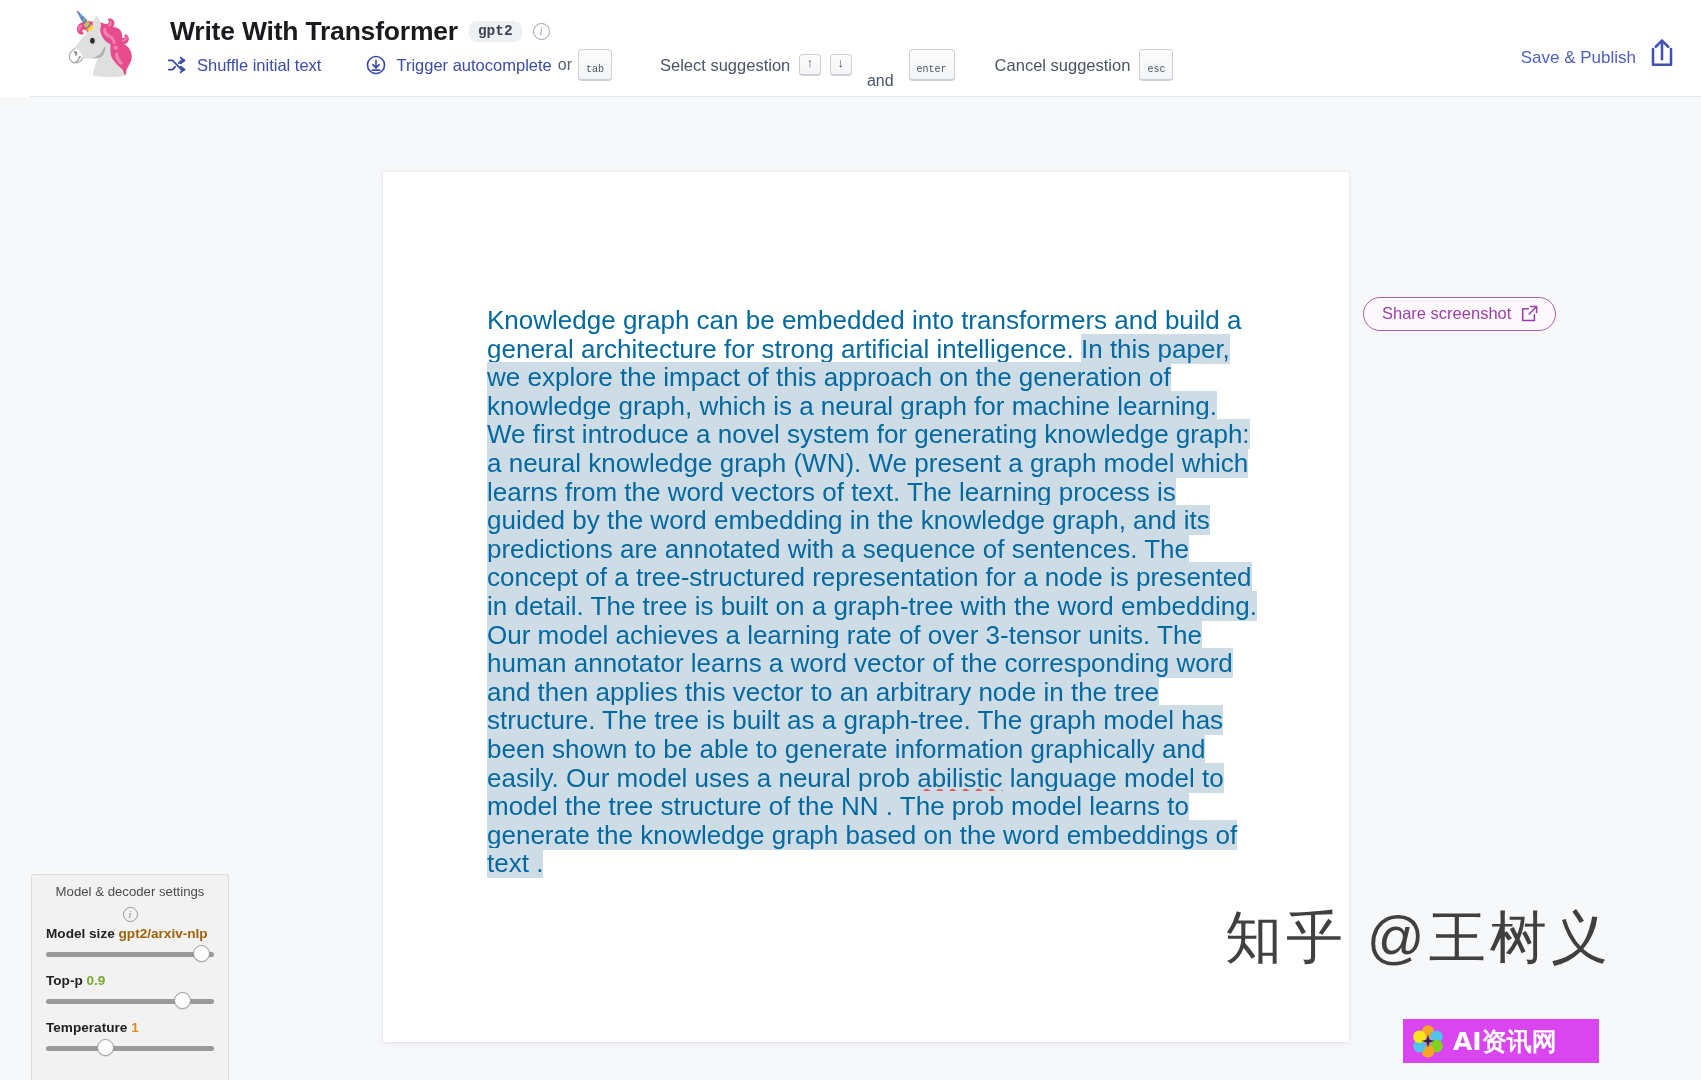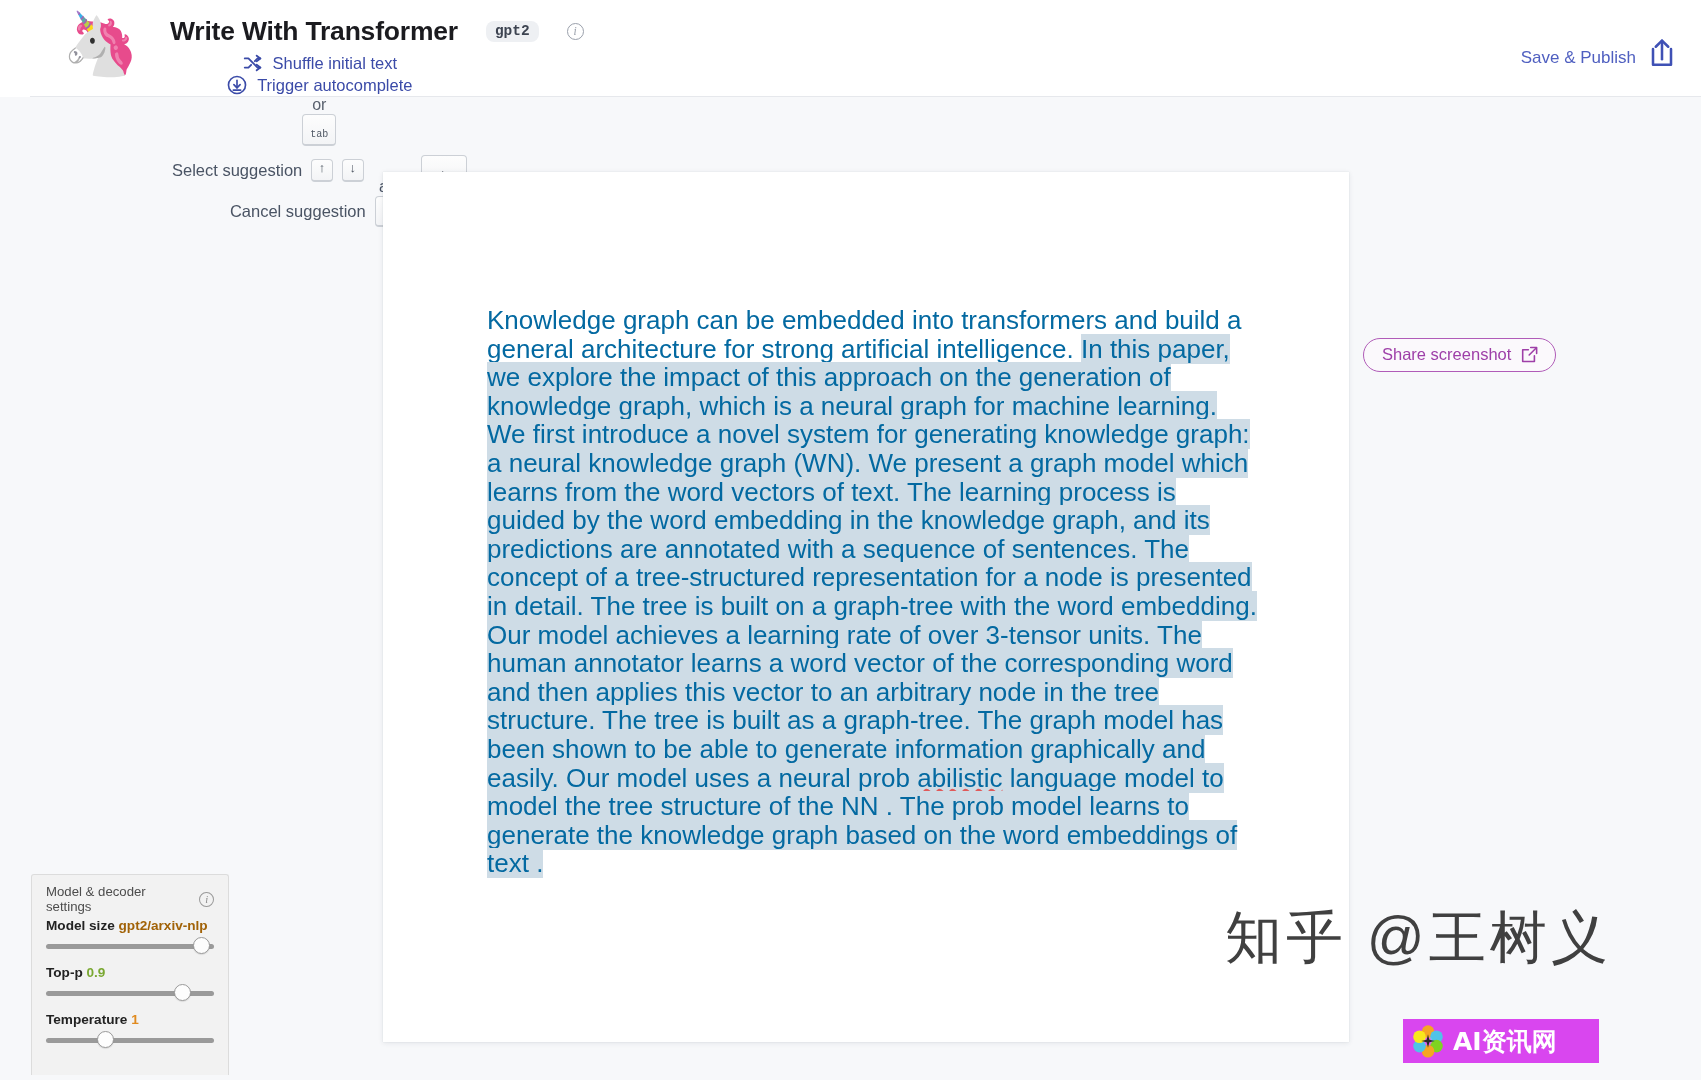--- a/index.html
+++ b/index.html
@@ -43,21 +43,21 @@
     line-height: 72px;
     text-align: center;
     user-select: none;
   }
 
   .title-row {
     position: absolute;
     left: 170px; top: 16px;
     display: flex;
     align-items: center;
-    gap: 28px;
+    gap: 11px;
   }
   .app-title {
     font-size: 26.5px;
     font-weight: bold;
     color: #1b1b1f;
     letter-spacing: -0.2px;
   }
   .model-badge {
     display: inline-block;
     background: #eef0f3;
@@ -78,26 +78,25 @@
     font-style: italic;
     font-family: "Liberation Serif", serif;
     line-height: 15px;
     text-align: center;
     display: inline-block;
   }
 
   
   .hints {
     position: absolute;
-    left: 172px; top: 52px;
+    left: 166px; top: 52px;
     display: flex;
     align-items: center;
     height: 26px;
     white-space: nowrap;
-    flex-direction: column;
   }
   .hint {
     display: flex;
     align-items: center;
     gap: 9px;
     font-size: 16.5px;
     color: #4a5464;
   }
   .hint-action { color: #4a5464; }
   .hint.blue .hint-action { color: #3b4ba8; }
@@ -173,21 +172,20 @@
     display: inline-flex;
     align-items: center;
     gap: 9px;
     padding: 6px 16px 7px 18px;
     border: 1.4px solid #b05cb8;
     border-radius: 22px;
     background: #fbf9fc;
     color: #9e3fa8;
     font-size: 16.5px;
     cursor: pointer;
-    margin-top: 41px;
   }
   .icon-extlink { width: 19px; height: 19px; display:block; }
 
   
   .settings {
     position: absolute;
     left: 31px; top: 874px;
     width: 198px;
     background: #f2f2f2;
     border: 1px solid #dcdcdc;
@@ -195,20 +193,21 @@
     border-radius: 3px 3px 0 0;
     padding: 9px 14px 16px 14px;
   }
   .settings-head {
     display: flex;
     align-items: center;
     gap: 8px;
     font-size: 13.2px;
     color: #4c4c4c;
     margin-bottom: 3px;
+    flex-direction: column;
   }
   .settings-head .info-icon {
     width: 15px; height: 15px;
     line-height: 13px;
     font-size: 10.5px;
     border-color: #9a9a9a;
     color: #8a8a8a;
   }
   .ctrl { margin-top: 4px; }
   .ctrl-label {

